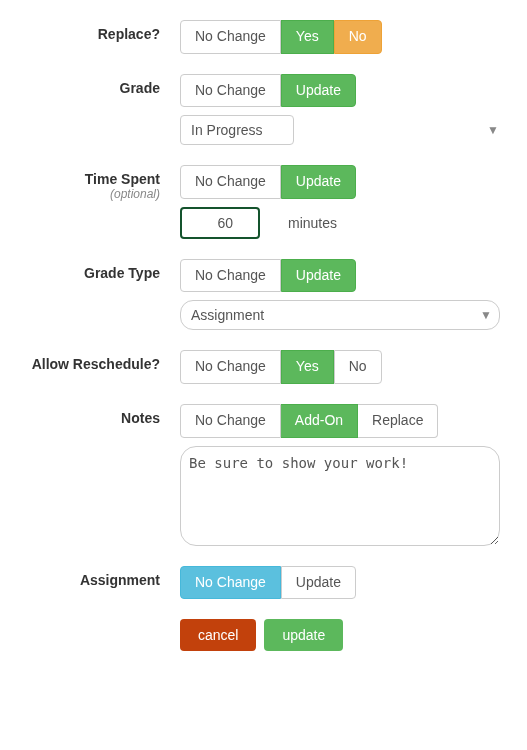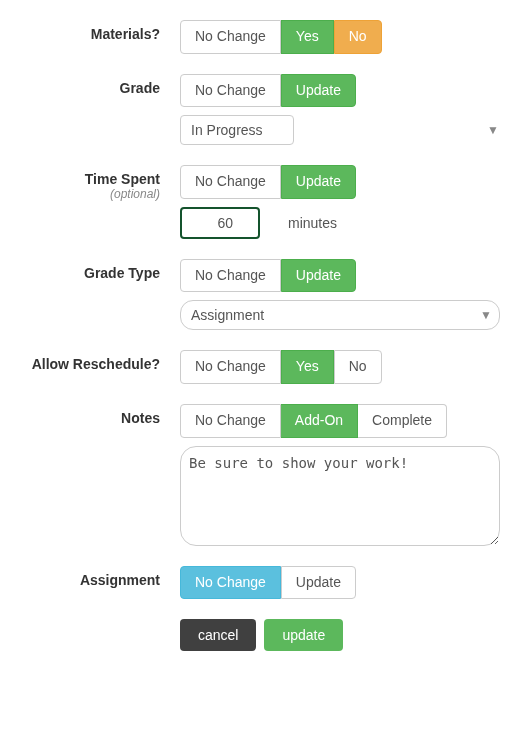--- a/index.html
+++ b/index.html
@@ -155,21 +155,21 @@
       color: #555;
       resize: vertical;
     }
     .action-btns {
       display: flex;
       gap: 8px;
       padding: 10px 0 10px 160px;
     }
     .btn-cancel {
       padding: 8px 18px;
-      background: #404040;
+      background: #c2410c;
       color: #fff;
       border: none;
       border-radius: 4px;
       font-size: 14px;
       cursor: pointer;
     }
     .btn-update-main {
       padding: 8px 18px;
       background: #5cb85c;
       color: #fff;
@@ -189,21 +189,21 @@
       border: 1px solid #ccc;
     }
   </style>
 </head>
 <body>
 
 <div class="form-container">
 
   <div class="form-row">
     <div class="form-label">
-      <span>Materials?</span>
+      <span>Replace?</span>
     </div>
     <div class="form-controls">
       <div class="btn-group">
         <button class="btn btn-nochange">No Change</button>
         <button class="btn btn-yes-green">Yes</button>
         <button class="btn btn-orange">No</button>
       </div>
     </div>
   </div>
 
@@ -279,21 +279,21 @@
   </div>
 
   <div class="form-row">
     <div class="form-label">
       <span>Notes</span>
     </div>
     <div class="form-controls">
       <div class="btn-group">
         <button class="btn btn-nochange">No Change</button>
         <button class="btn btn-addon">Add-On</button>
-        <button class="btn btn-replace">Complete</button>
+        <button class="btn btn-replace">Replace</button>
       </div>
       <textarea class="textarea-field" style="">Be sure to show your work!</textarea>
     </div>
   </div>
 
   <div class="form-row">
     <div class="form-label">
       <span>Assignment</span>
     </div>
     <div class="form-controls">

